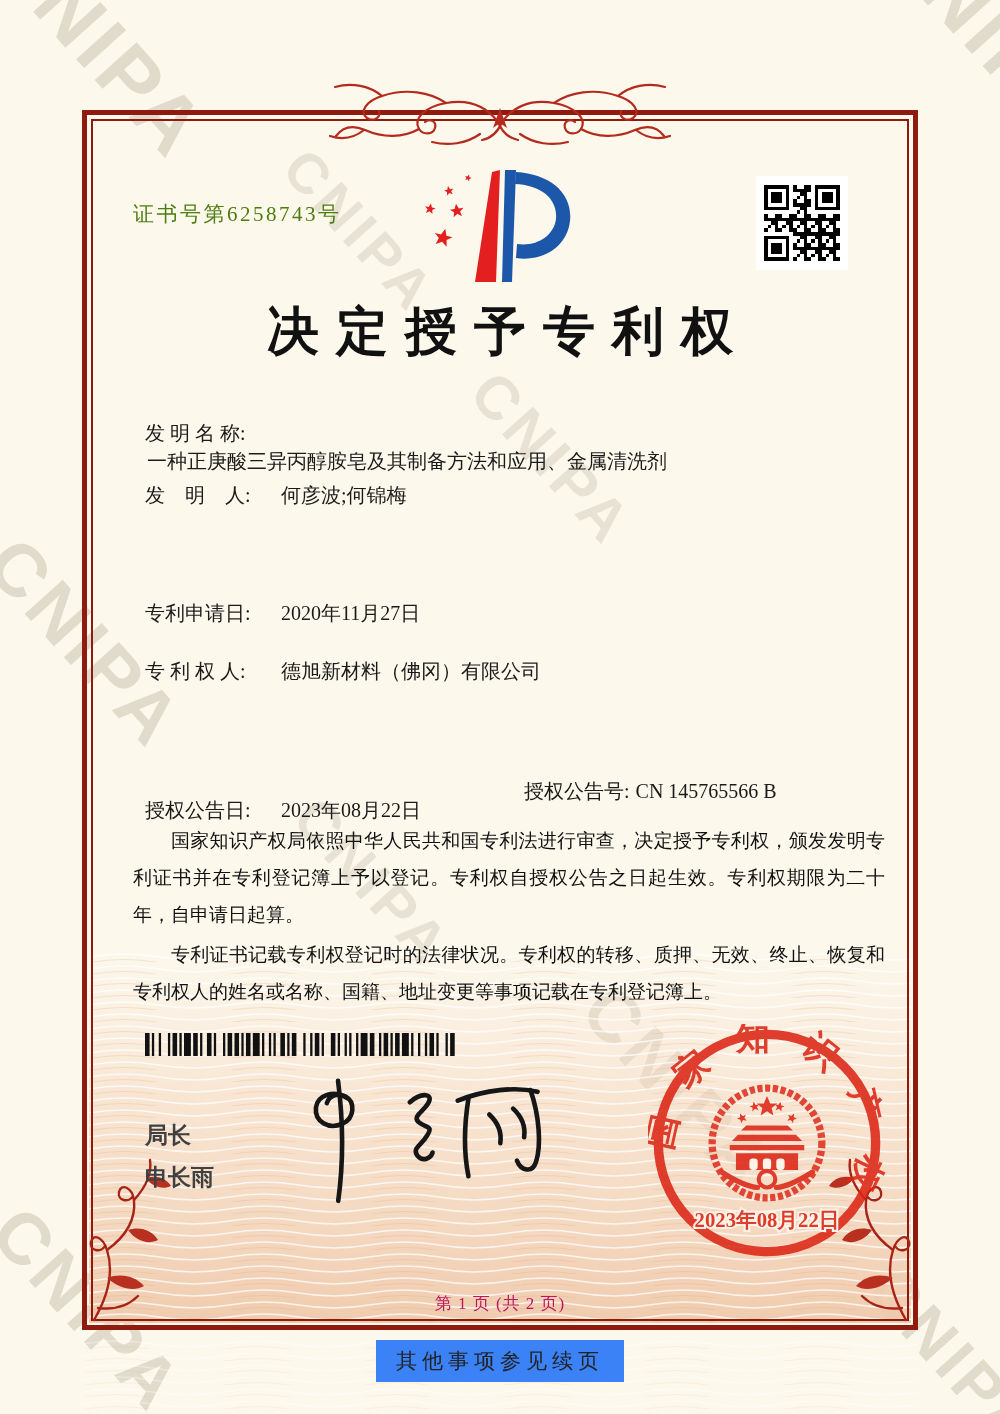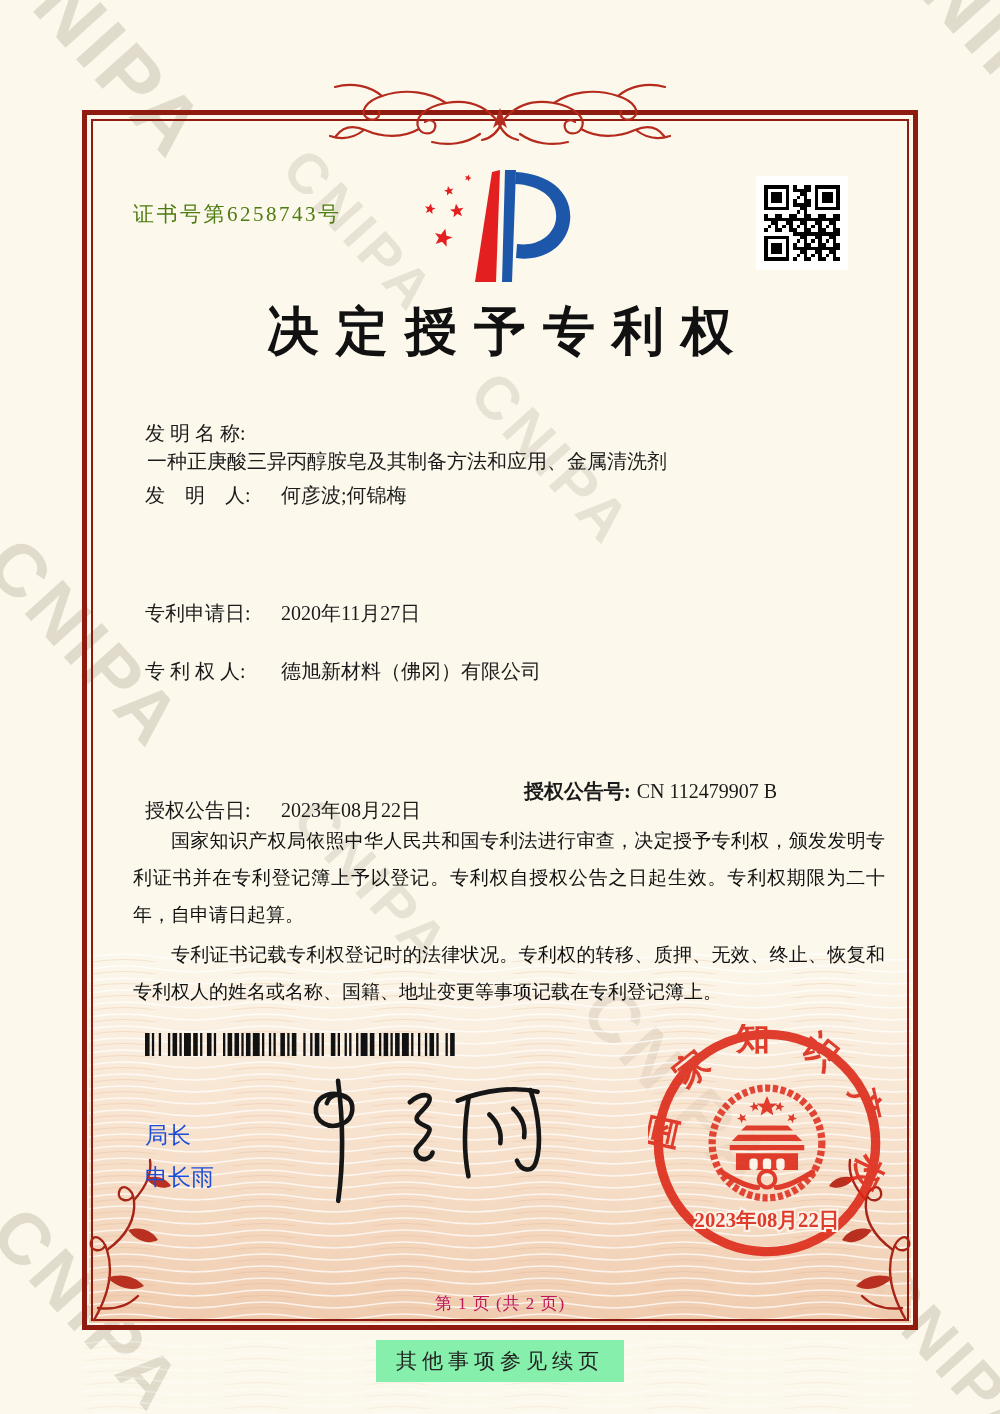--- a/index.html
+++ b/index.html
@@ -43,38 +43,38 @@
   .title{position:absolute;left:0;right:0;top:297px;text-align:center;
     font-size:52px;font-weight:bold;letter-spacing:17px;text-indent:17px;color:#111;}
   
   .row{position:absolute;left:145px;display:flex;font-size:20px;line-height:28px;}
   .row .lbl{width:134px;flex:none;}
   .row .val{margin-left:2px;}
   .r1{top:419px;flex-direction:column;} .r2{top:481px;} .r3{top:539px;} .r4{top:599px;}
   .r5{top:657px;} .r6{top:718px;} .r7{top:796px;}
   .r6 .val{max-width:496px;}
   .r7b{position:absolute;left:524px;top:777px;display:flex;font-size:20px;line-height:28px;}
-  .r7b .lbl{flex:none;font-weight:bold;}
+  .r7b .lbl{flex:none;}
   .r7b .val{margin-left:6px;}
   
   .paras{position:absolute;left:133px;top:822px;width:752px;font-size:19px;
     line-height:37px;text-align:justify;color:#111;}
   .paras p{margin:0;text-indent:2em;}
   .paras p + p{margin-top:5px;font-family:Liberation Mono, monospace;}
   
   .barcode{position:absolute;left:145px;top:1033px;width:312px;height:23px;}
   .director{position:absolute;left:145px;top:1114px;
     font-family:"Liberation Sans","DejaVu Sans",sans-serif;font-size:23px;
-    line-height:42px;color:#1d4ed8;}
+    line-height:42px;color:#404040;font-weight:bold;}
   .signature{position:absolute;left:293px;top:1066px;width:250px;height:140px;}
   .seal{position:absolute;left:648px;top:1024px;width:238px;height:238px;opacity:.95;}
   .page-info{position:absolute;left:0;right:0;top:1292px;text-align:center;
     font-size:17px;letter-spacing:1px;color:#be185d;}
   .footer-note{position:absolute;left:50%;top:1340px;transform:translateX(-50%);
-    background:#86efac;padding:7px 20px;font-size:21px;letter-spacing:5px;color:#222;}
+    background:#3b82f6;padding:7px 20px;font-size:21px;letter-spacing:5px;color:#222;}
 </style>
 </head>
 <body>
 
 <div class="page">
 
   <span class="wm wm1">CNIPA</span>
   <span class="wm wm2">CNIPA</span>
   <span class="wm wm3">CNIPA</span>
   <span class="wm wm4">CNIPA</span>
@@ -352,21 +352,21 @@
   <div class="row r5">
     <span class="lbl">专 利 权 人:</span>
     <span class="val">德旭新材料（佛冈）有限公司</span>
   </div>
   <div class="row r7">
     <span class="lbl">授权公告日:</span>
     <span class="val">2023年08月22日</span>
   </div>
   <div class="r7b">
     <span class="lbl">授权公告号:</span>
-    <span class="val">CN 112479907 B</span>
+    <span class="val">CN 145765566 B</span>
   </div>
 
   <div class="paras">
     <p>国家知识产权局依照中华人民共和国专利法进行审查，决定授予专利权，颁发发明专利证书并在专利登记簿上予以登记。专利权自授权公告之日起生效。专利权期限为二十年，自申请日起算。</p>
     <p>专利证书记载专利权登记时的法律状况。专利权的转移、质押、无效、终止、恢复和专利权人的姓名或名称、国籍、地址变更等事项记载在专利登记簿上。</p>
   </div>
 
   <svg class="barcode" id="barcode" preserveAspectRatio="none" viewBox="0 0 136 23">
       <rect x="0" y="0" width="2" height="23" fill="#111"></rect>
       <rect x="3" y="0" width="1" height="23" fill="#111"></rect>

